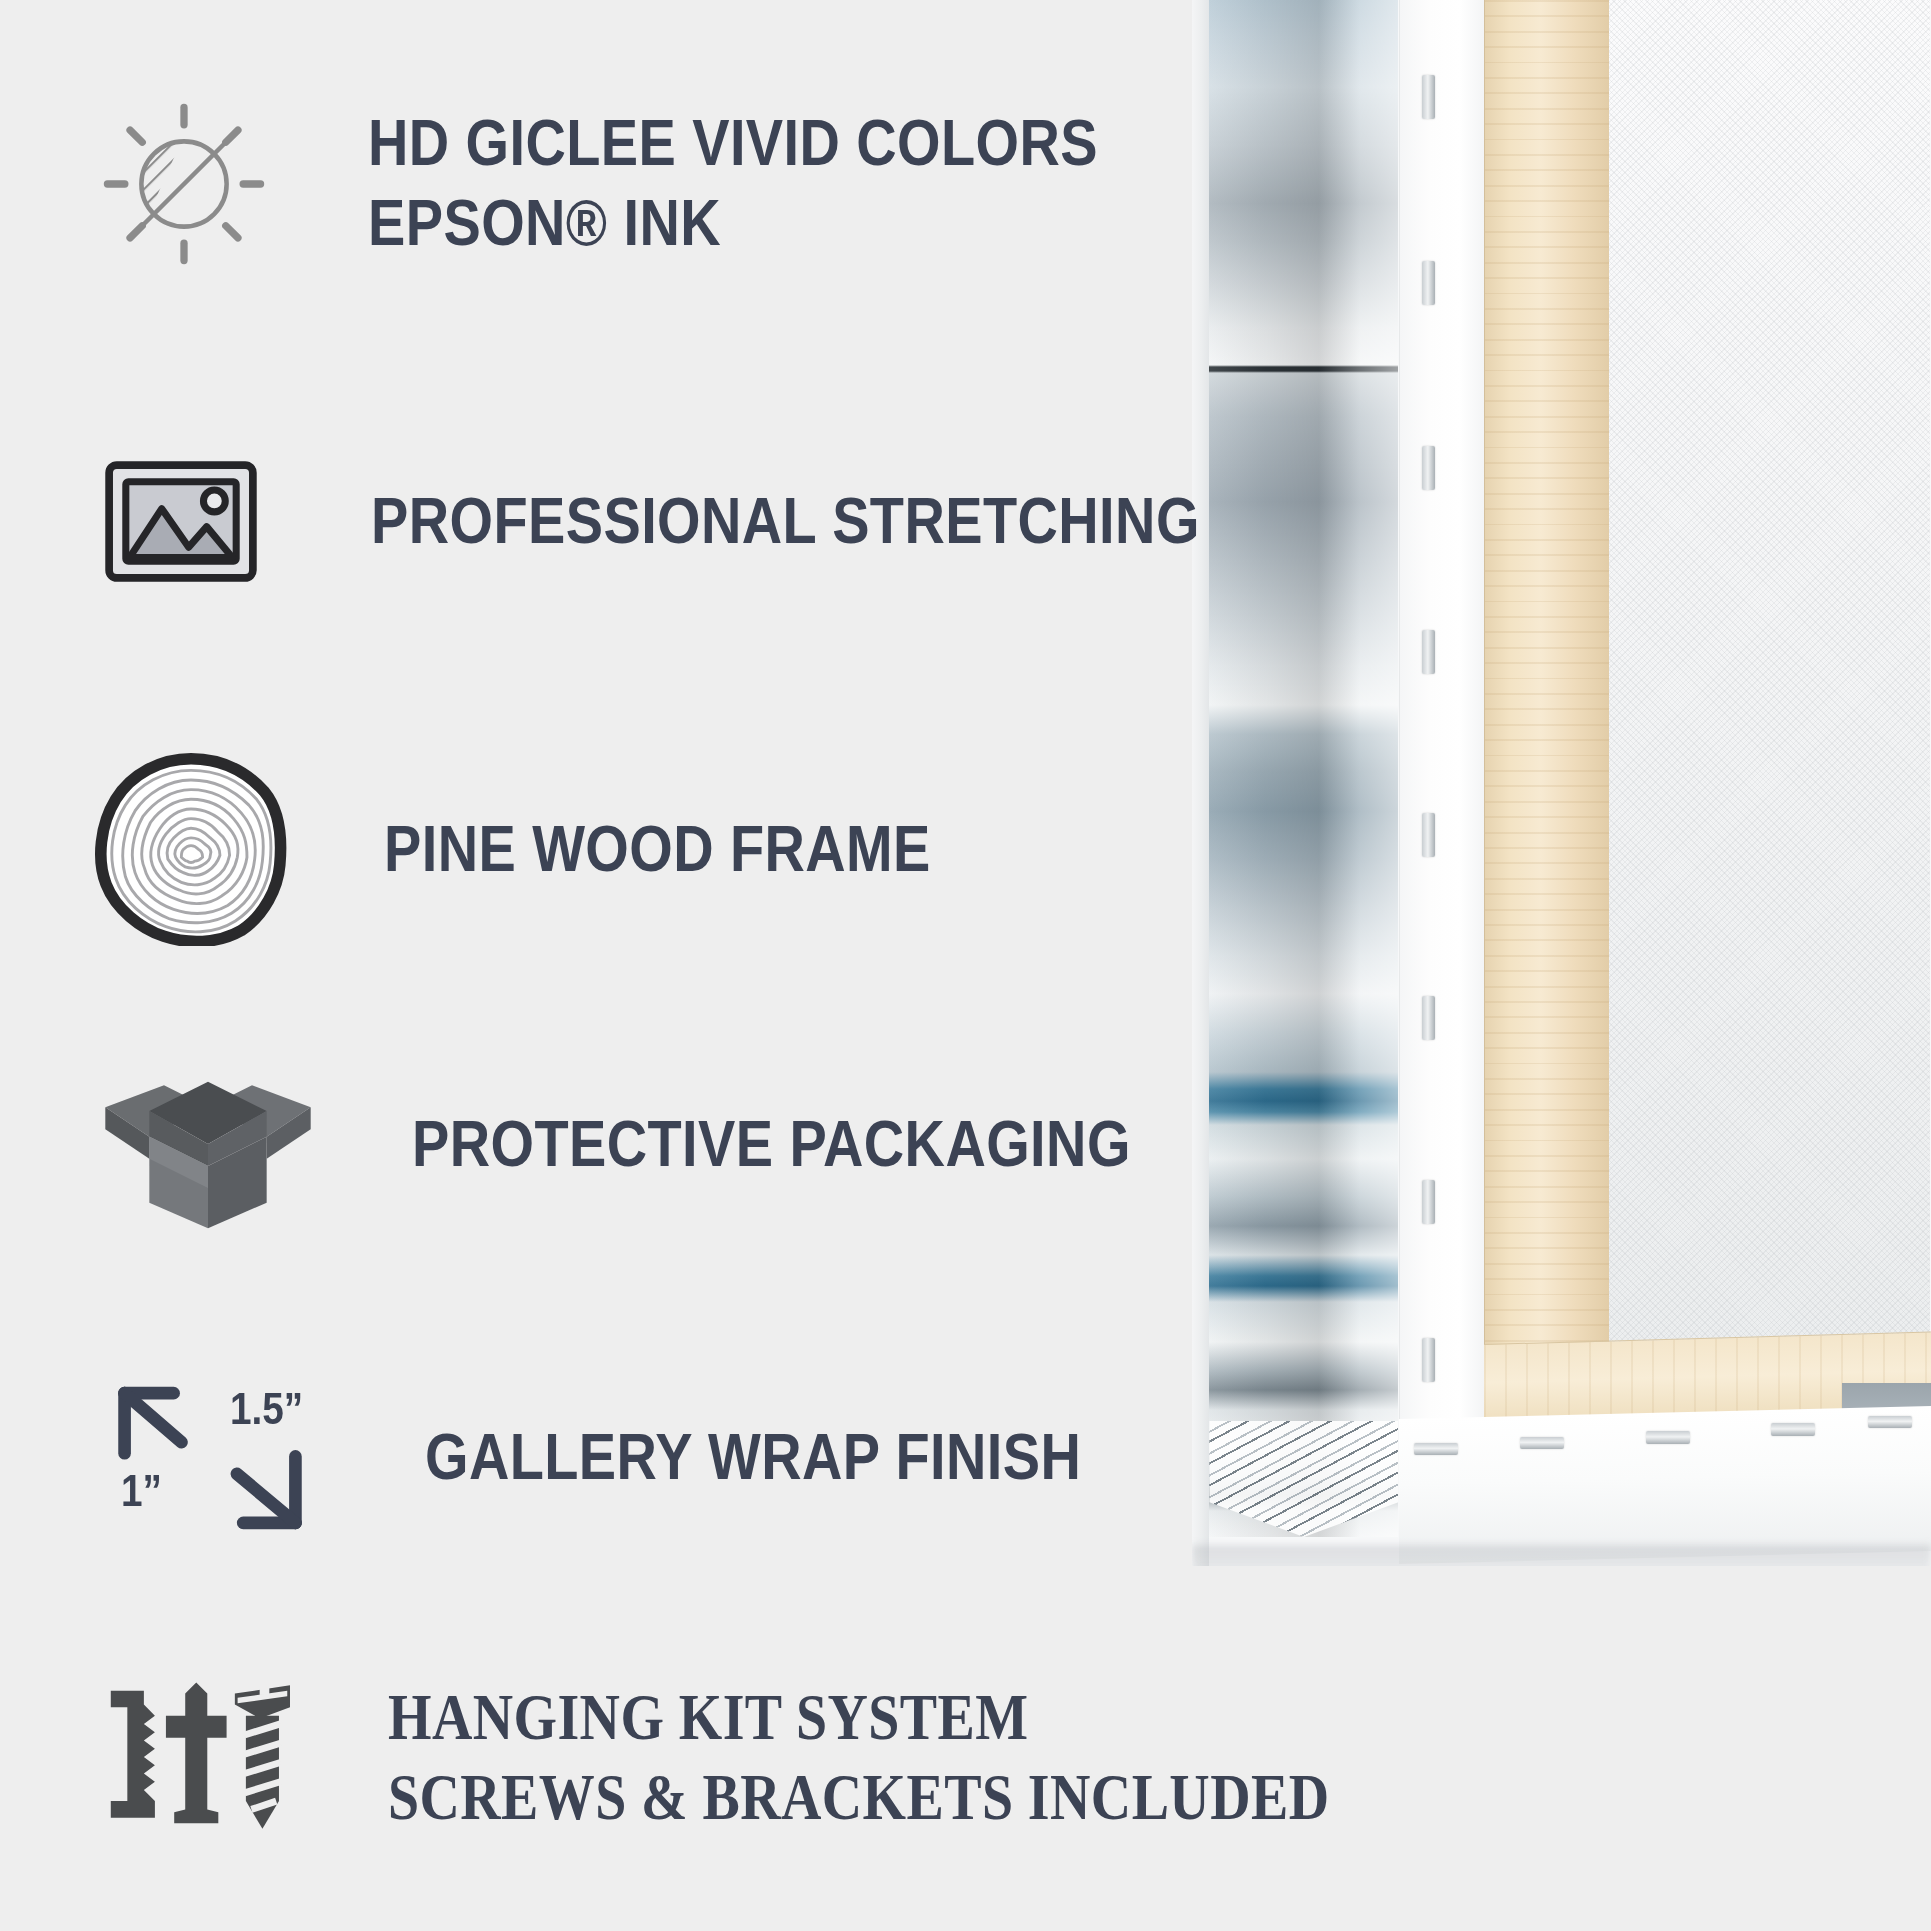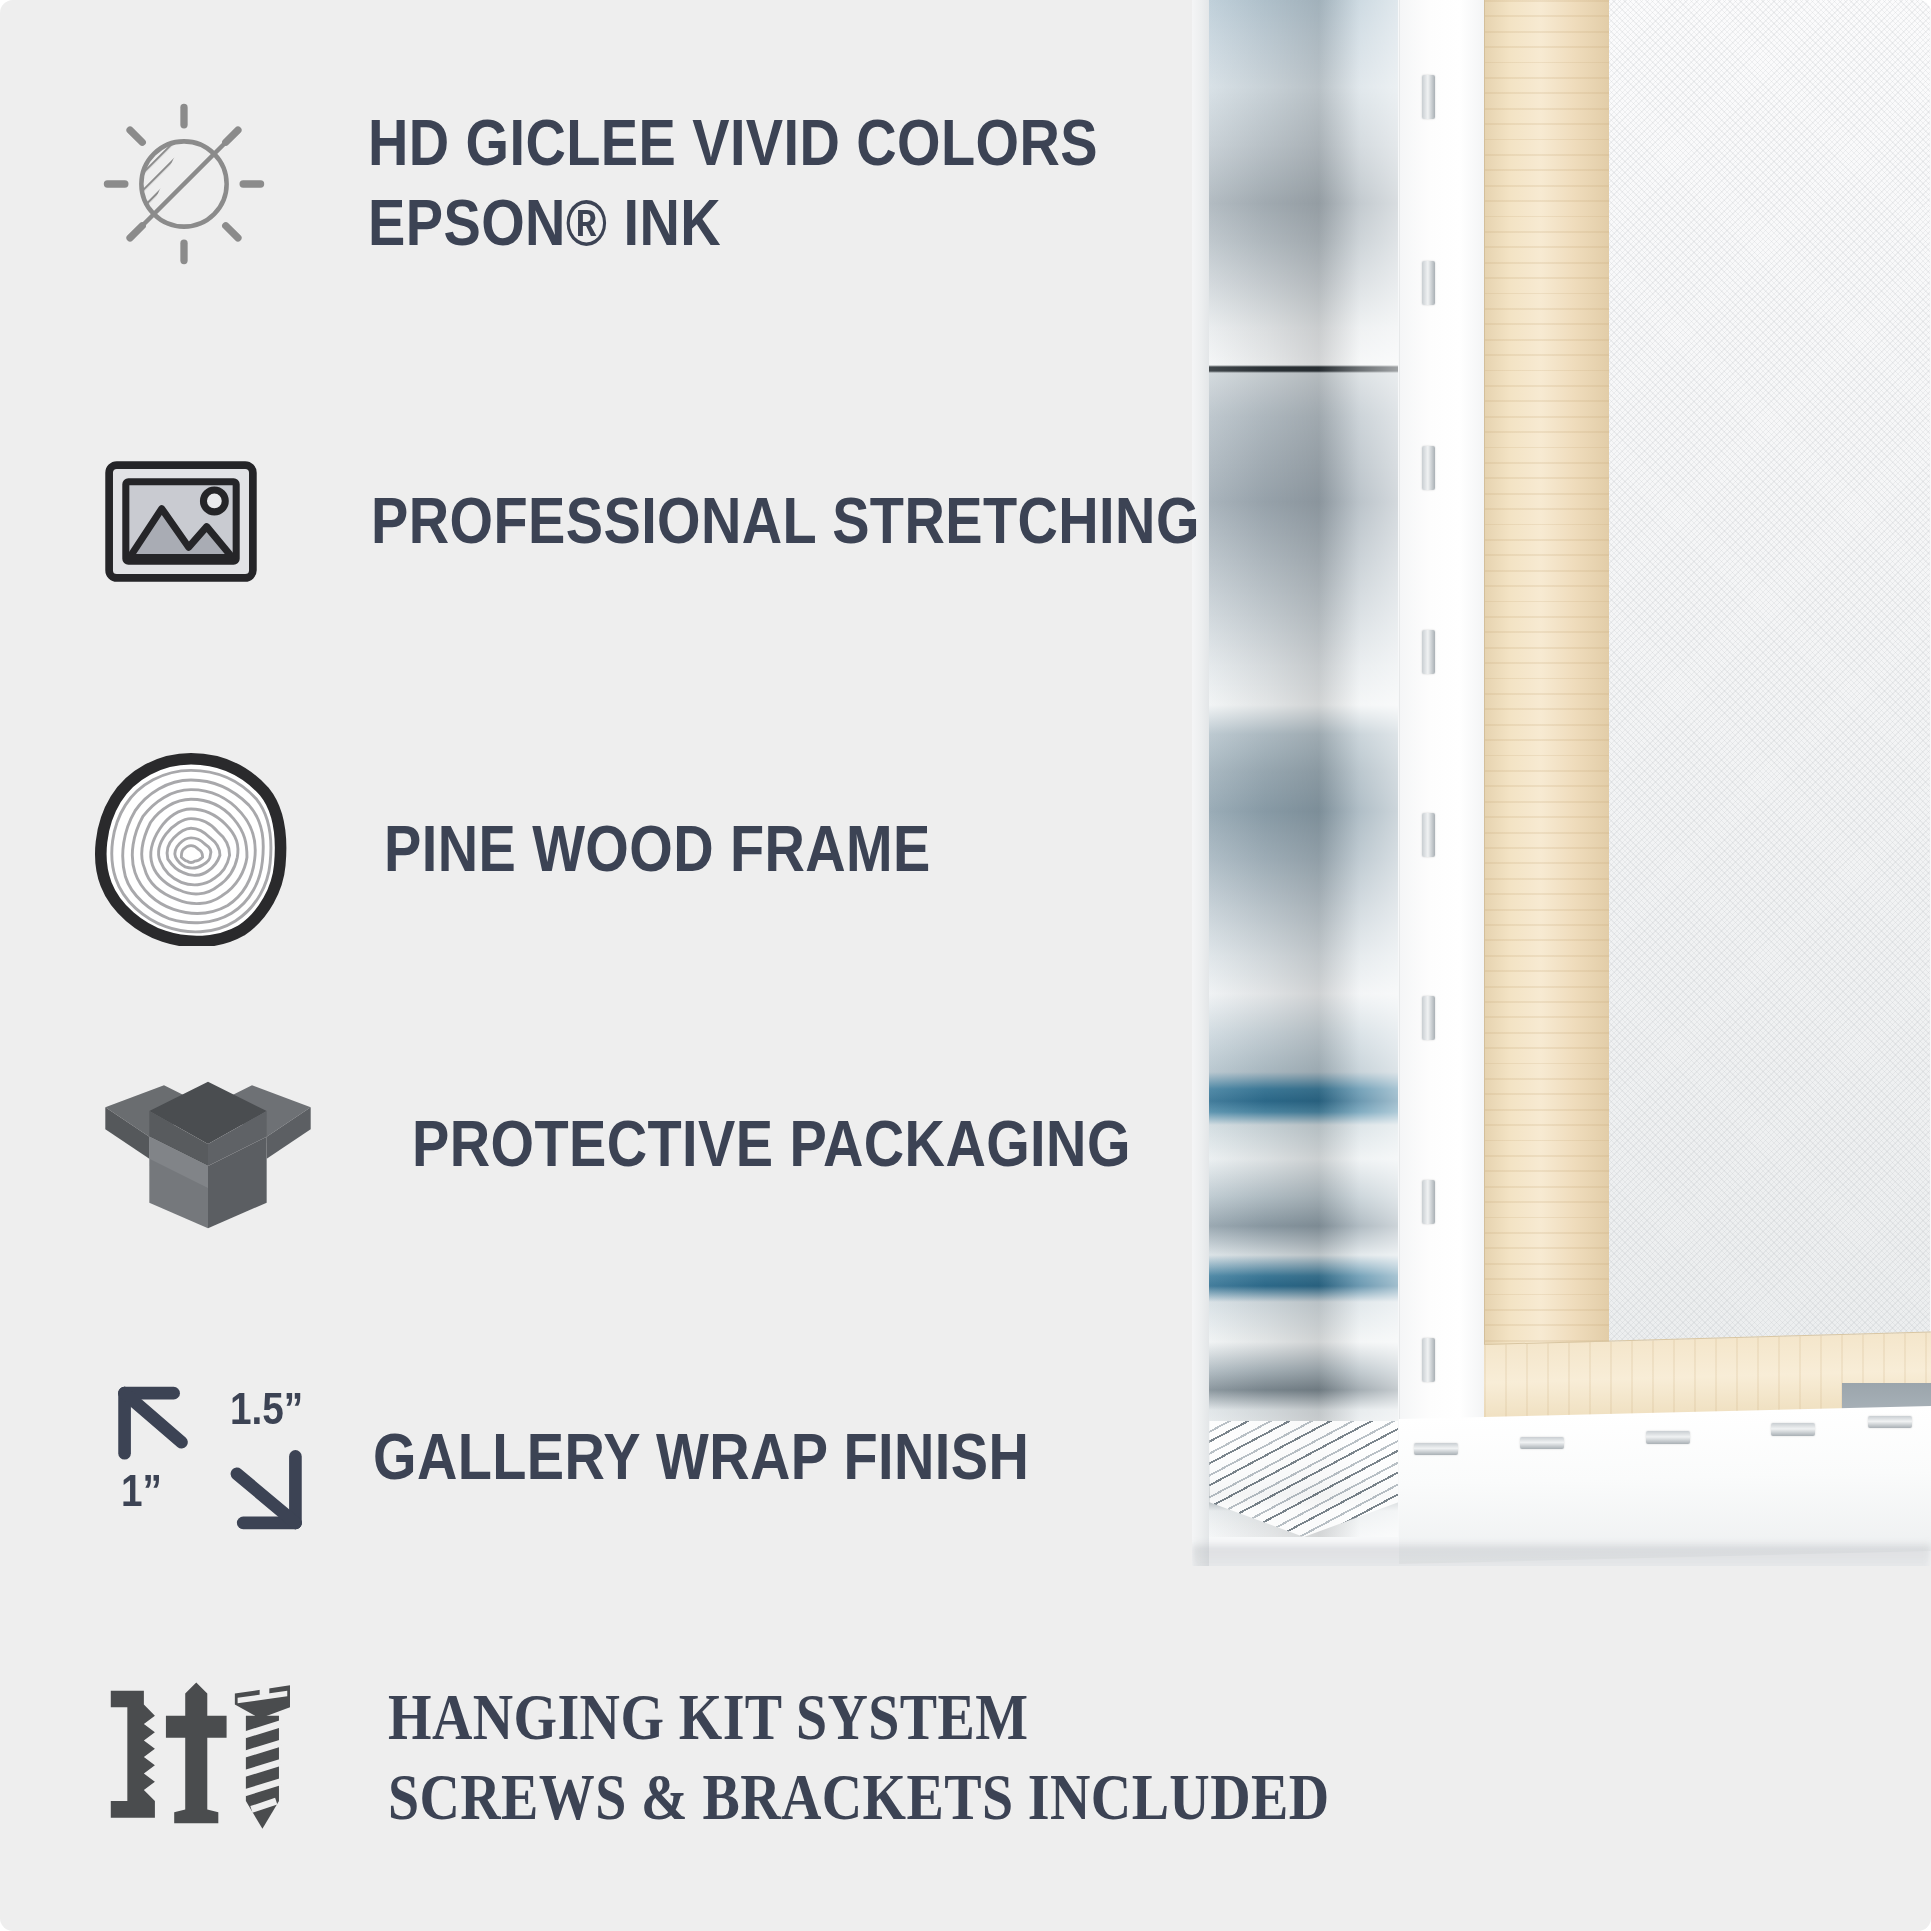--- a/index.html
+++ b/index.html
@@ -10,21 +10,20 @@
   body {
     font-family: "Liberation Sans", sans-serif;
   }
 
   #canvas {
     position: relative;
     width: 1931px;
     height: 1931px;
     background: #eeeeee;
     overflow: hidden;
-    border-radius: 13px;
   }
 
   
   #photo {
     position: absolute;
     left: 1192px;
     top: 0px;
     width: 739px;
     height: 1566px;
     overflow: hidden;
@@ -368,21 +367,21 @@
           <path d="M11 14 L47 45"></path>
 
           <path d="M119 54 L119 96"></path>
           <path d="M119 96 L86 96"></path>
           <path d="M119 96 L82 65"></path>
         </g>
       </svg>
       <span class="wrap-num" style="left:124px; top:13.5px;">1.5”</span>
       <span class="wrap-num" style="left:15.4px; top:95px;">1”</span>
     </div>
-    <div style="margin-left:59px;">
+    <div style="margin-left:111px;">
       <div class="label l1">GALLERY WRAP FINISH</div>
     </div>
   </div>
 
   <div class="row" style="left:97px; top:1651px; width:1207px; height:212px;">
     <div class="icon-box" style="width:193px;height:174px;">
       <svg width="193" height="174" viewBox="0 0 140 120" aria-hidden="true">
         <g fill="#4a4c4e">
 
           <path d="M10 12 L34 12 L34 22 L42 30

